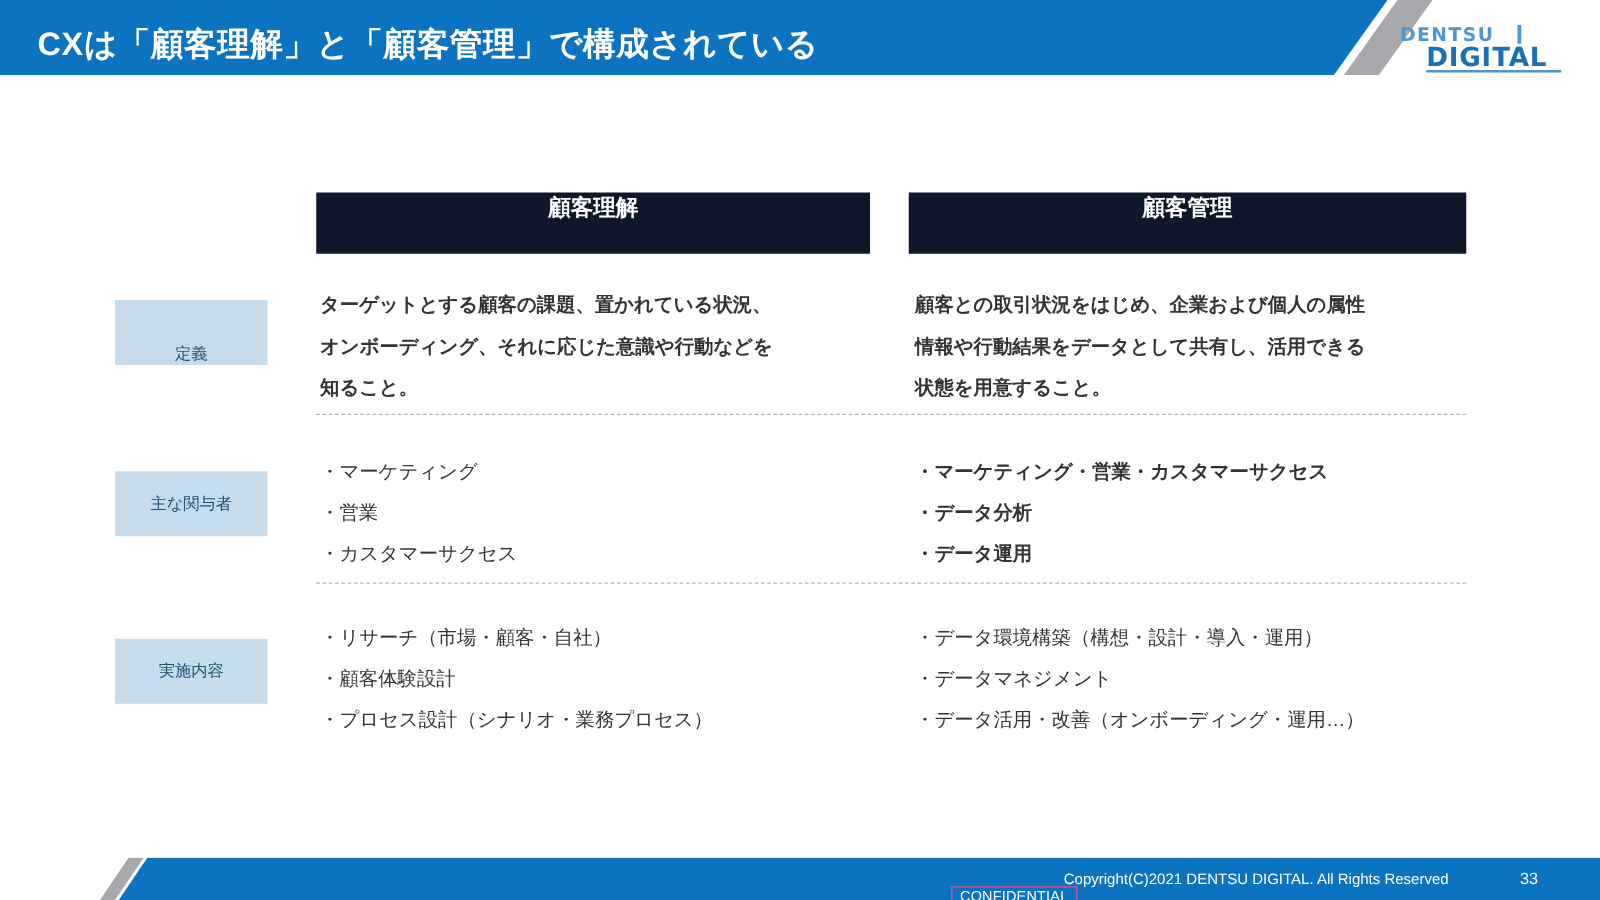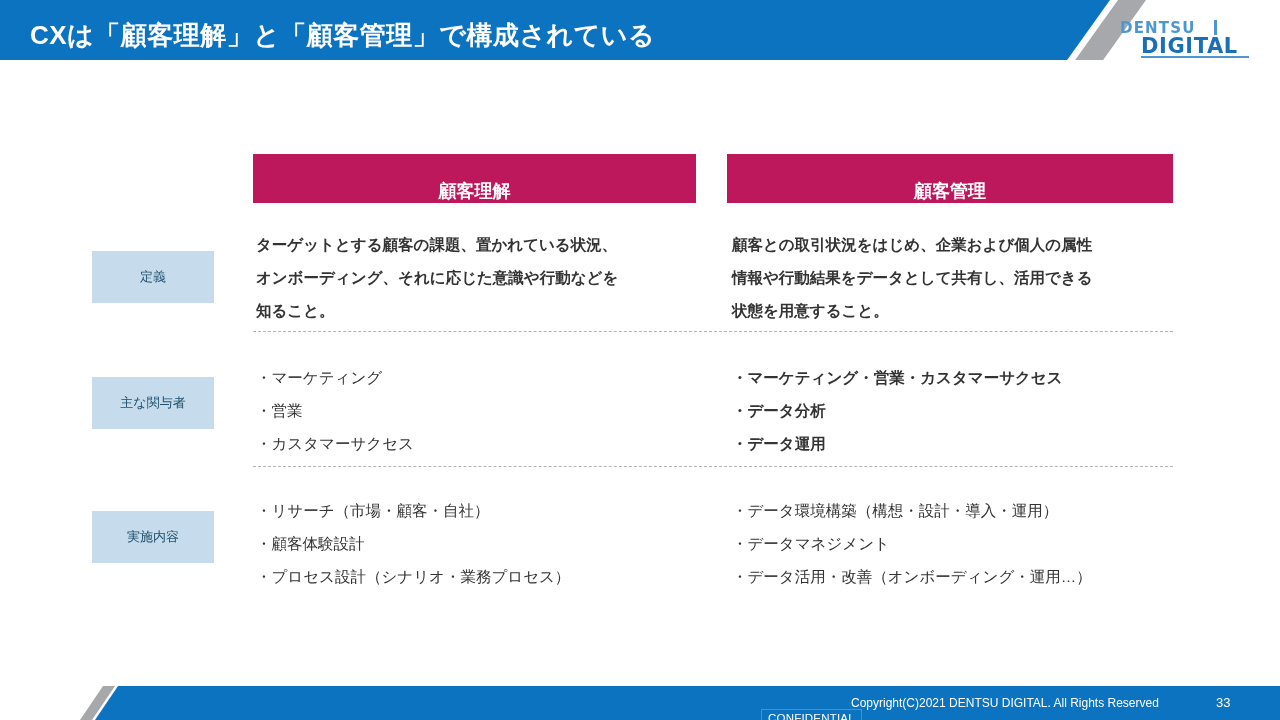--- a/index.html
+++ b/index.html
@@ -99,44 +99,44 @@
     background: #4d97d1;
   }
 
   
   .matrix { position: absolute; left: 0; top: 0; width: 1280px; height: 720px; }
 
   .col-head {
     position: absolute;
     top: 154px;
     height: 49px;
-    background: #be185d;
+    background: #0f172a;
     color: #ffffff;
     font-size: 18px;
     font-weight: bold;
     display: flex;
-    align-items: flex-end;
+    align-items: flex-start;
     justify-content: center;
   }
   .col-head.c1 { left: 253px; width: 443px; }
   .col-head.c2 { left: 727px; width: 446px; }
 
   .row-label {
     position: absolute;
     left: 92px;
     width: 122px;
     height: 52px;
     background: #c6dcec;
     color: #20506e;
     font-size: 13px;
     display: flex;
     align-items: center;
     justify-content: center;
   }
-  .row-label.r1 { top: 251px; }
+  .row-label.r1 { top: 240px; align-items: flex-end; }
   .row-label.r2 { top: 377px; }
   .row-label.r3 { top: 511px; text-align: center; }
 
   .cell {
     position: absolute;
     font-size: 15.5px;
     line-height: 33px;
     color: #333333;
   }
   .cell.c1 { left: 256px; width: 446px; }

